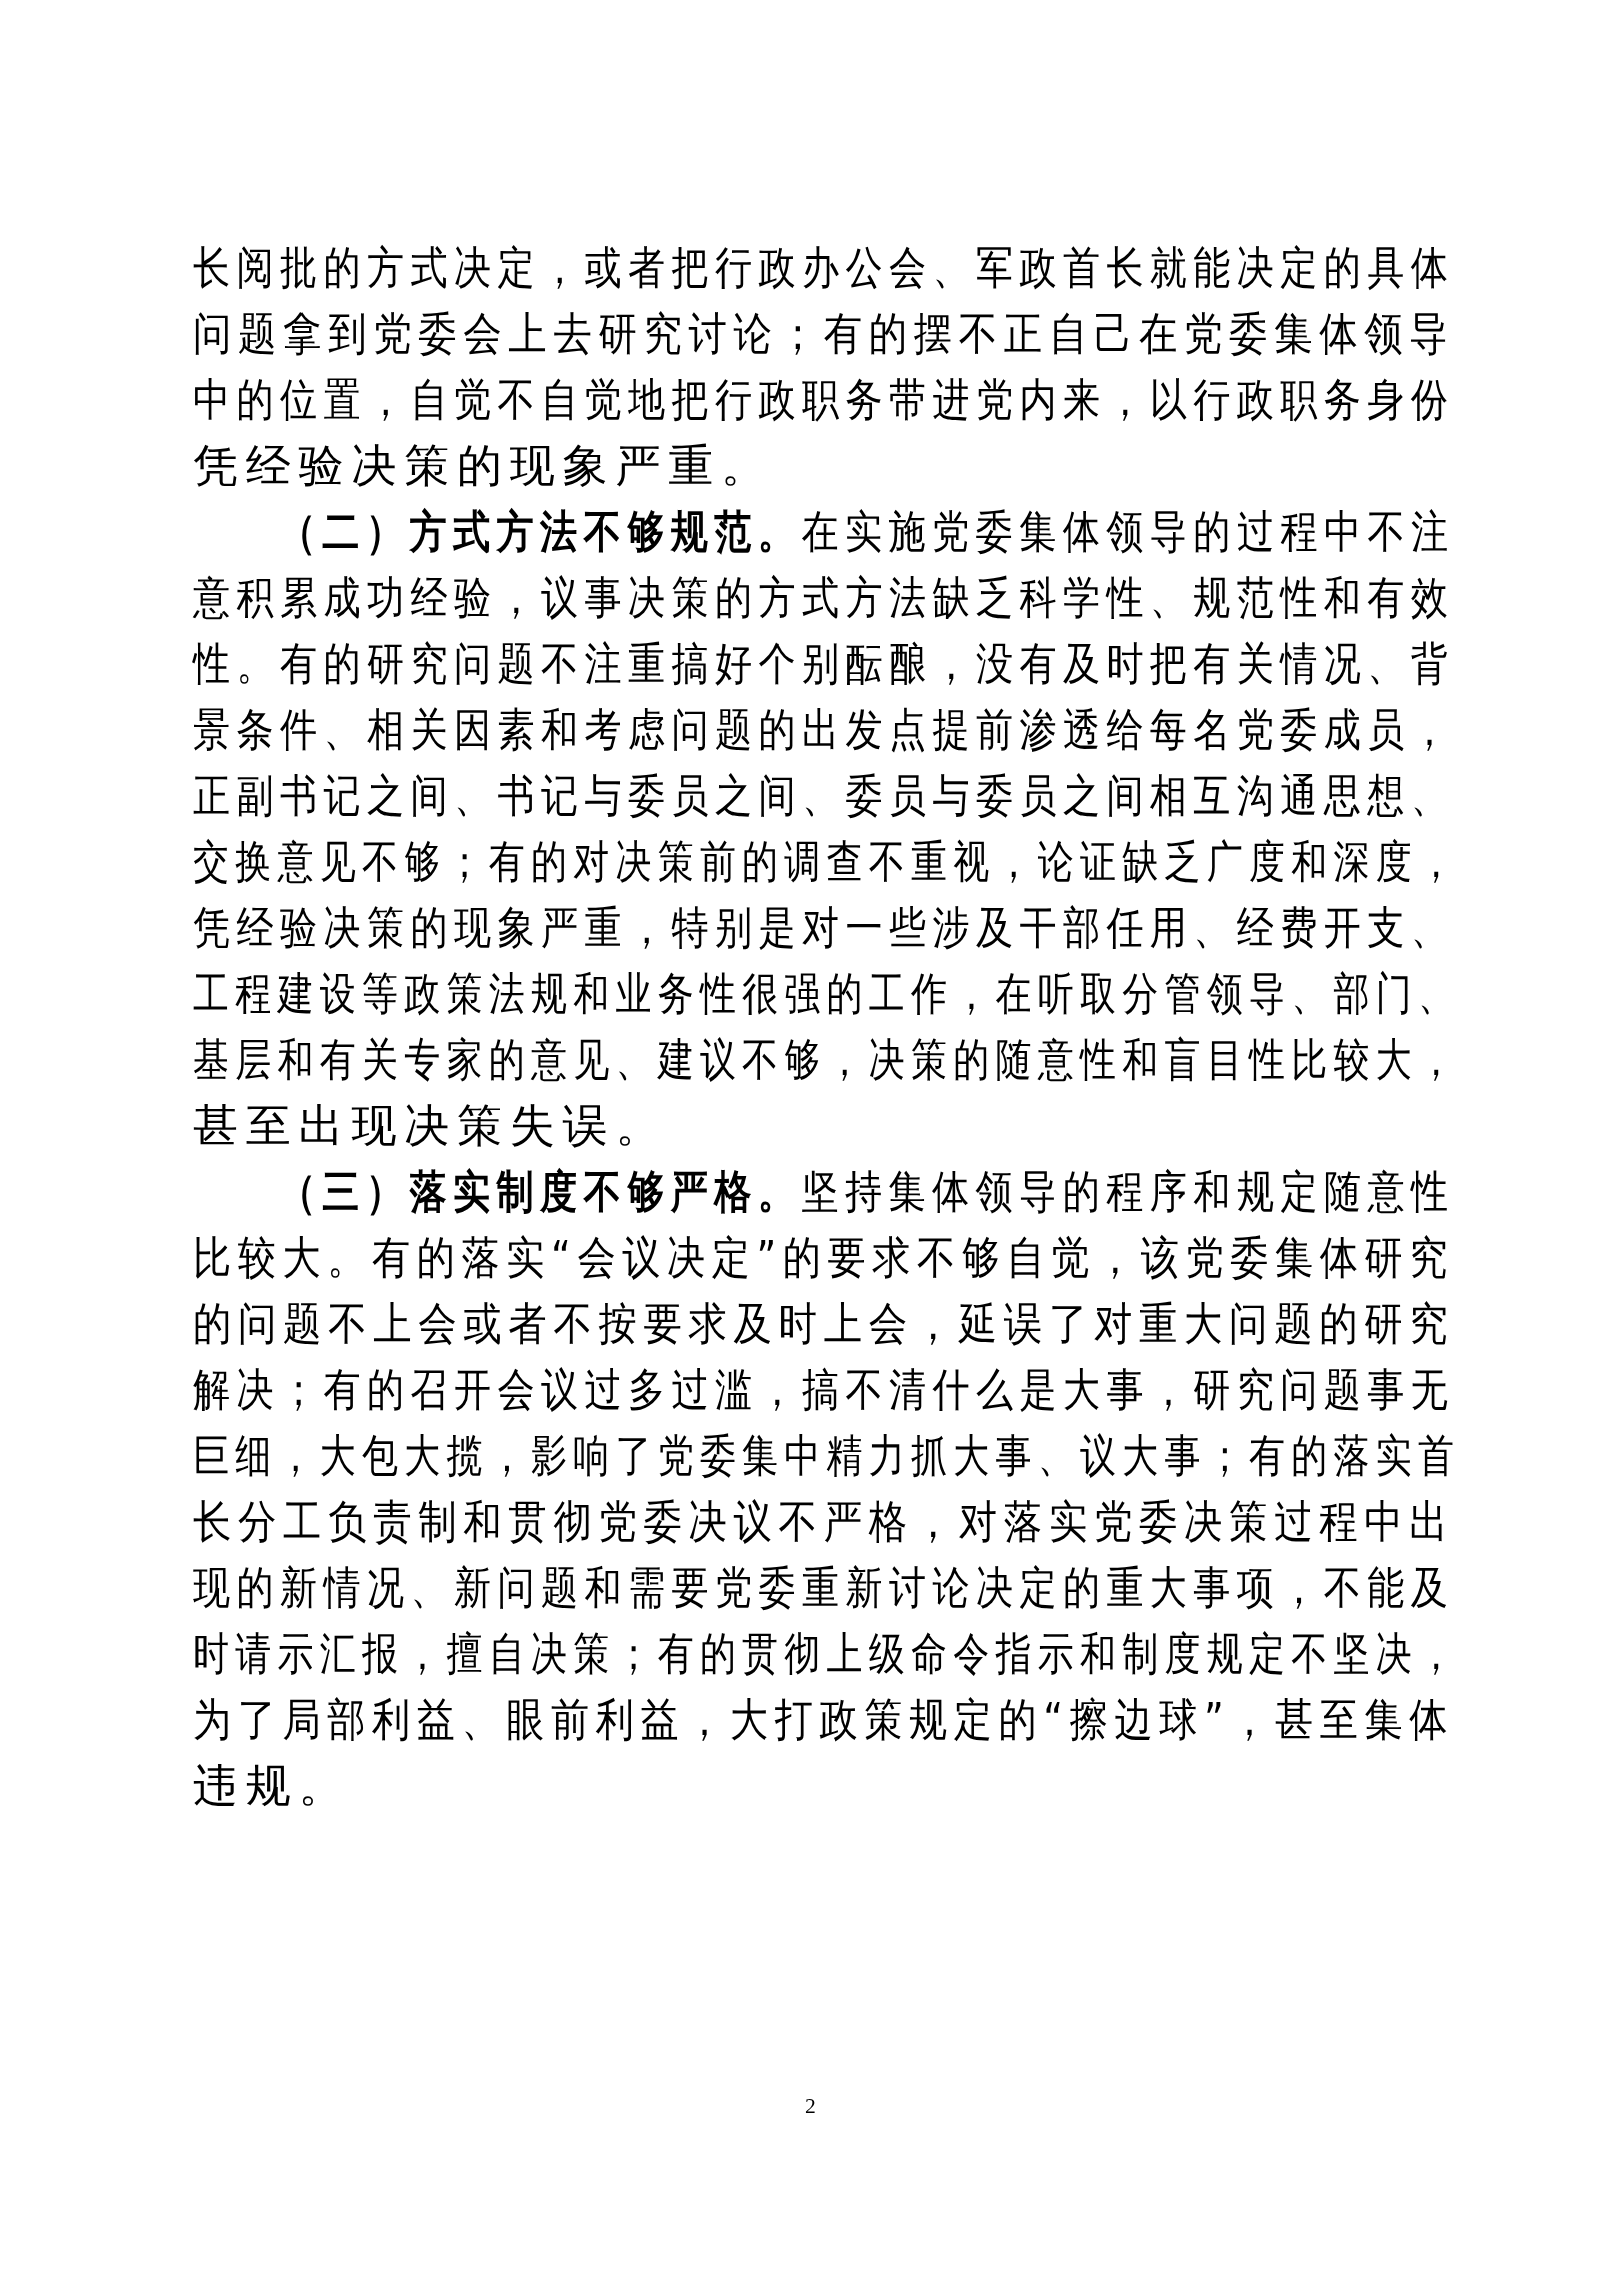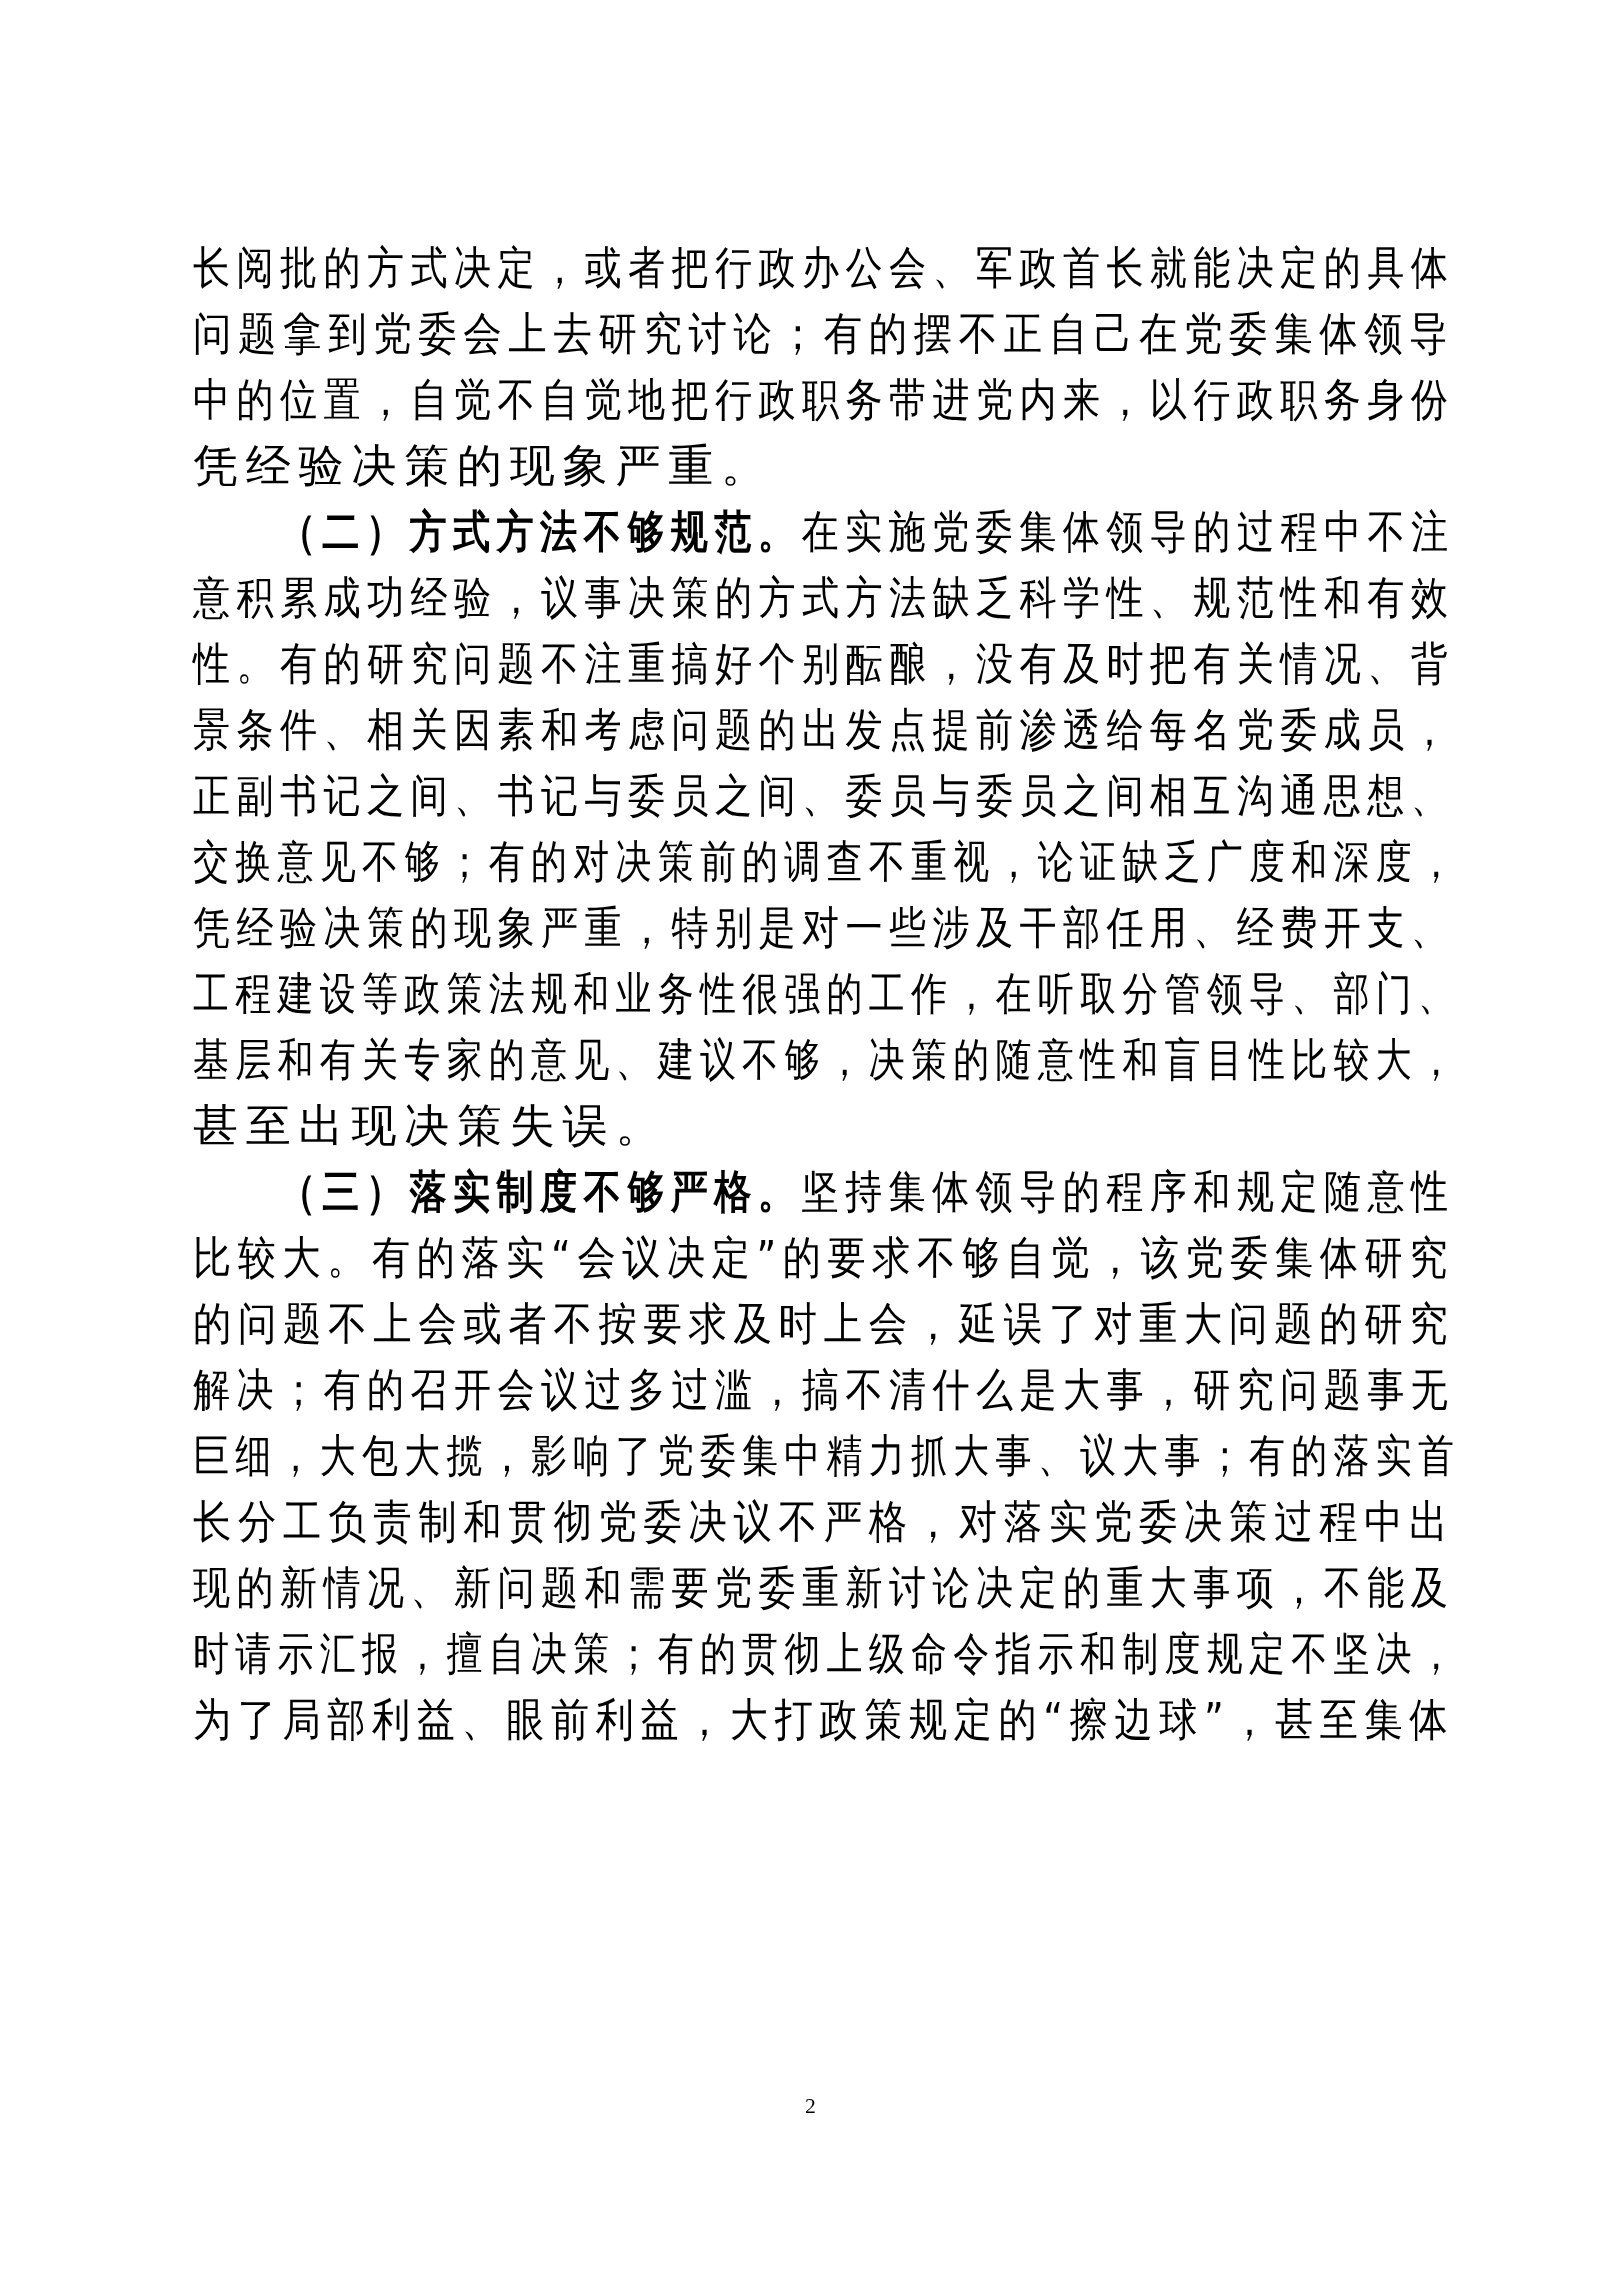--- a/index.html
+++ b/index.html
@@ -41,16 +41,17 @@
 
   <div class="line indent" style="transform: scaleX(0.824808);"><span class="bold">（三）落实制度不够严格。</span><span>坚持集体领导的程序和规定随意性</span></div>
   <div class="line" style="transform: scaleX(0.847569);">比较大。有的落实“会议决定”的要求不够自觉，该党委集体研究</div>
   <div class="line" style="transform: scaleX(0.853175);">的问题不上会或者不按要求及时上会，延误了对重大问题的研究</div>
   <div class="line" style="transform: scaleX(0.823755);">解决；有的召开会议过多过滥，搞不清什么是大事，研究问题事无</div>
   <div class="line" style="transform: scaleX(0.8);">巨细，大包大揽，影响了党委集中精力抓大事、议大事；有的落实首</div>
   <div class="line" style="transform: scaleX(0.853175);">长分工负责制和贯彻党委决议不严格，对落实党委决策过程中出</div>
   <div class="line" style="transform: scaleX(0.823755);">现的新情况、新问题和需要党委重新讨论决定的重大事项，不能及</div>
   <div class="line" style="transform: scaleX(0.8);">时请示汇报，擅自决策；有的贯彻上级命令指示和制度规定不坚决，</div>
   <div class="line" style="transform: scaleX(0.847569);">为了局部利益、眼前利益，大打政策规定的“擦边球”，甚至集体</div>
+  <div class="line">违规。</div>
 </div>
 
 <div class="page-number">2</div>
 
 
 </body></html>

